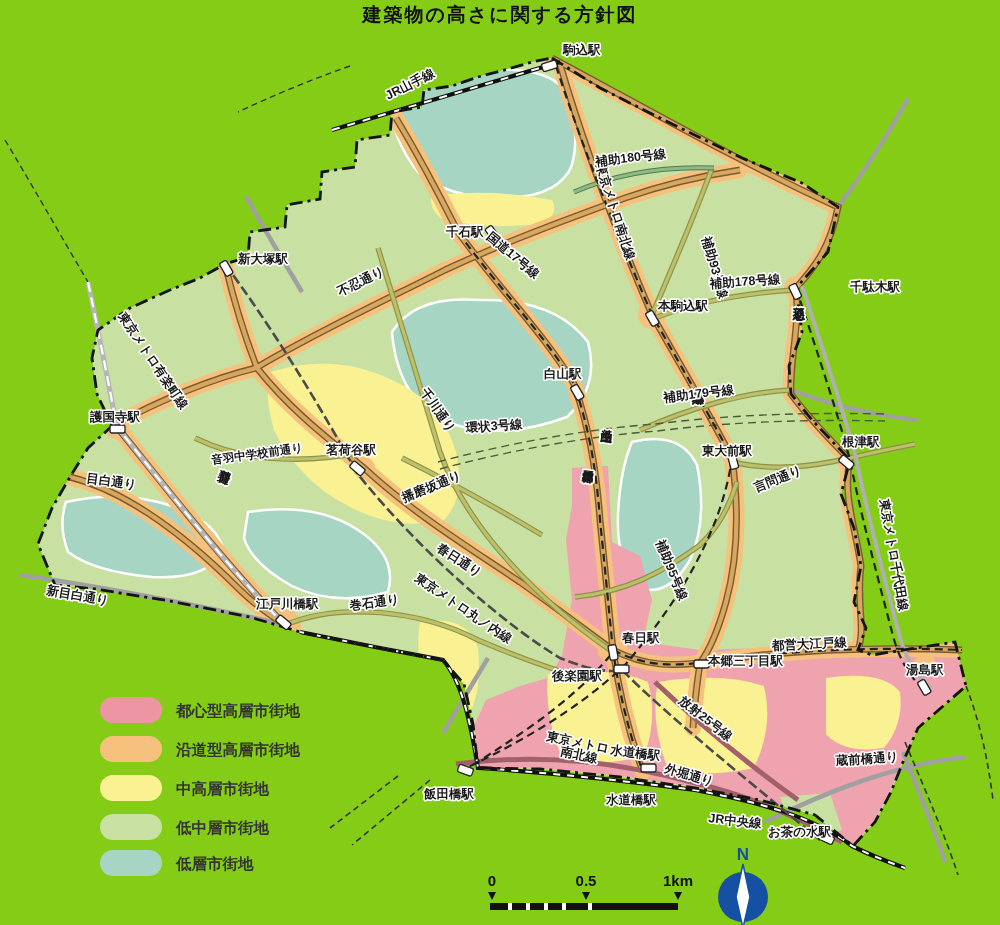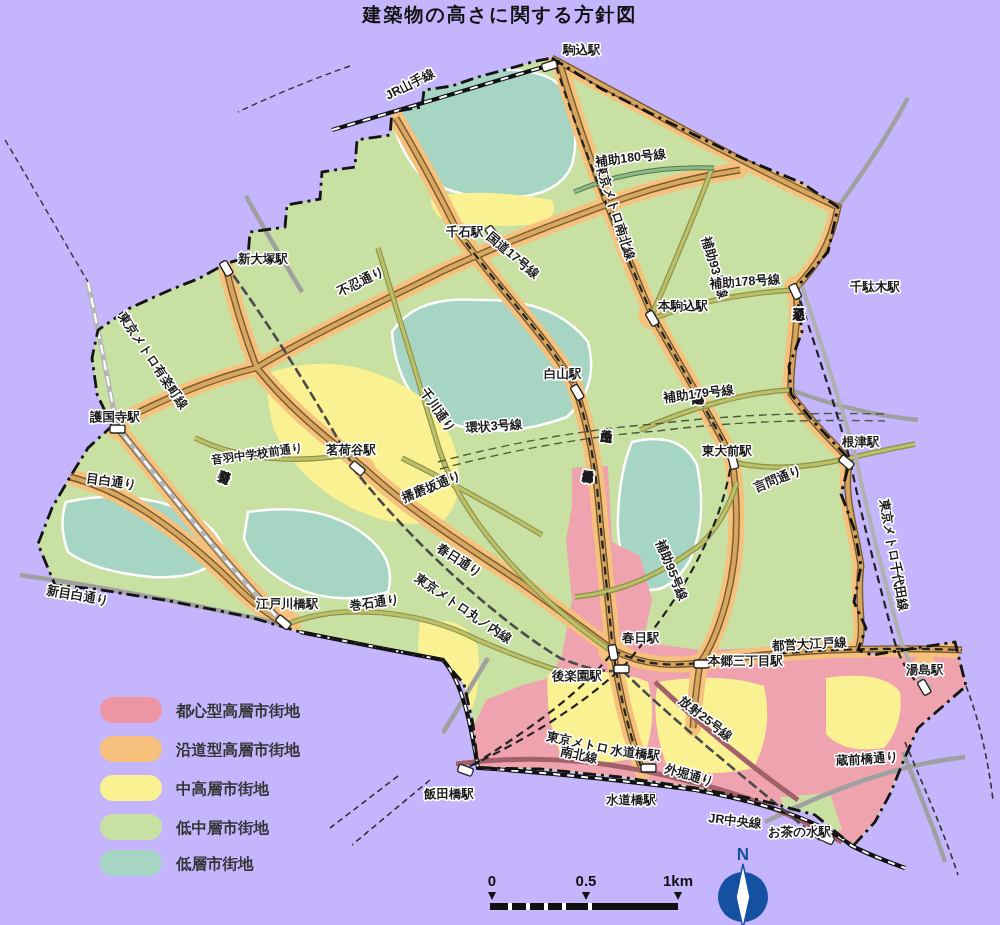--- a/index.html
+++ b/index.html
@@ -1,16 +1,16 @@
 <!DOCTYPE html>
 <html><head>
 <meta charset="utf-8">
 <style>
   html,body{margin:0;padding:0;background:#fff;}
-  .page{position:relative;width:1000px;height:925px;background:#c4b5fd;overflow:hidden;
+  .page{position:relative;width:1000px;height:925px;background:#84cc16;overflow:hidden;
         font-family:"Liberation Sans","DejaVu Sans",sans-serif;}
   .title{position:absolute;top:2px;left:0;width:100%;text-align:center;
          font-size:19px;font-weight:bold;letter-spacing:2px;color:#111;}
   svg text{font-family:"Liberation Sans","DejaVu Sans",sans-serif;}
   .lbl{font-size:12.5px;font-weight:bold;fill:#1a1a1a;stroke:#ffffff;stroke-width:3.2px;
        paint-order:stroke;stroke-linejoin:round;}
   .lbl-sm{font-size:11.5px;}
   .legend-label{font-size:15.5px;font-weight:bold;fill:#333;}
   .scale-num{font-size:15px;font-weight:bold;fill:#111;}
   .north{font-size:17px;font-weight:bold;fill:#1650a2;}

